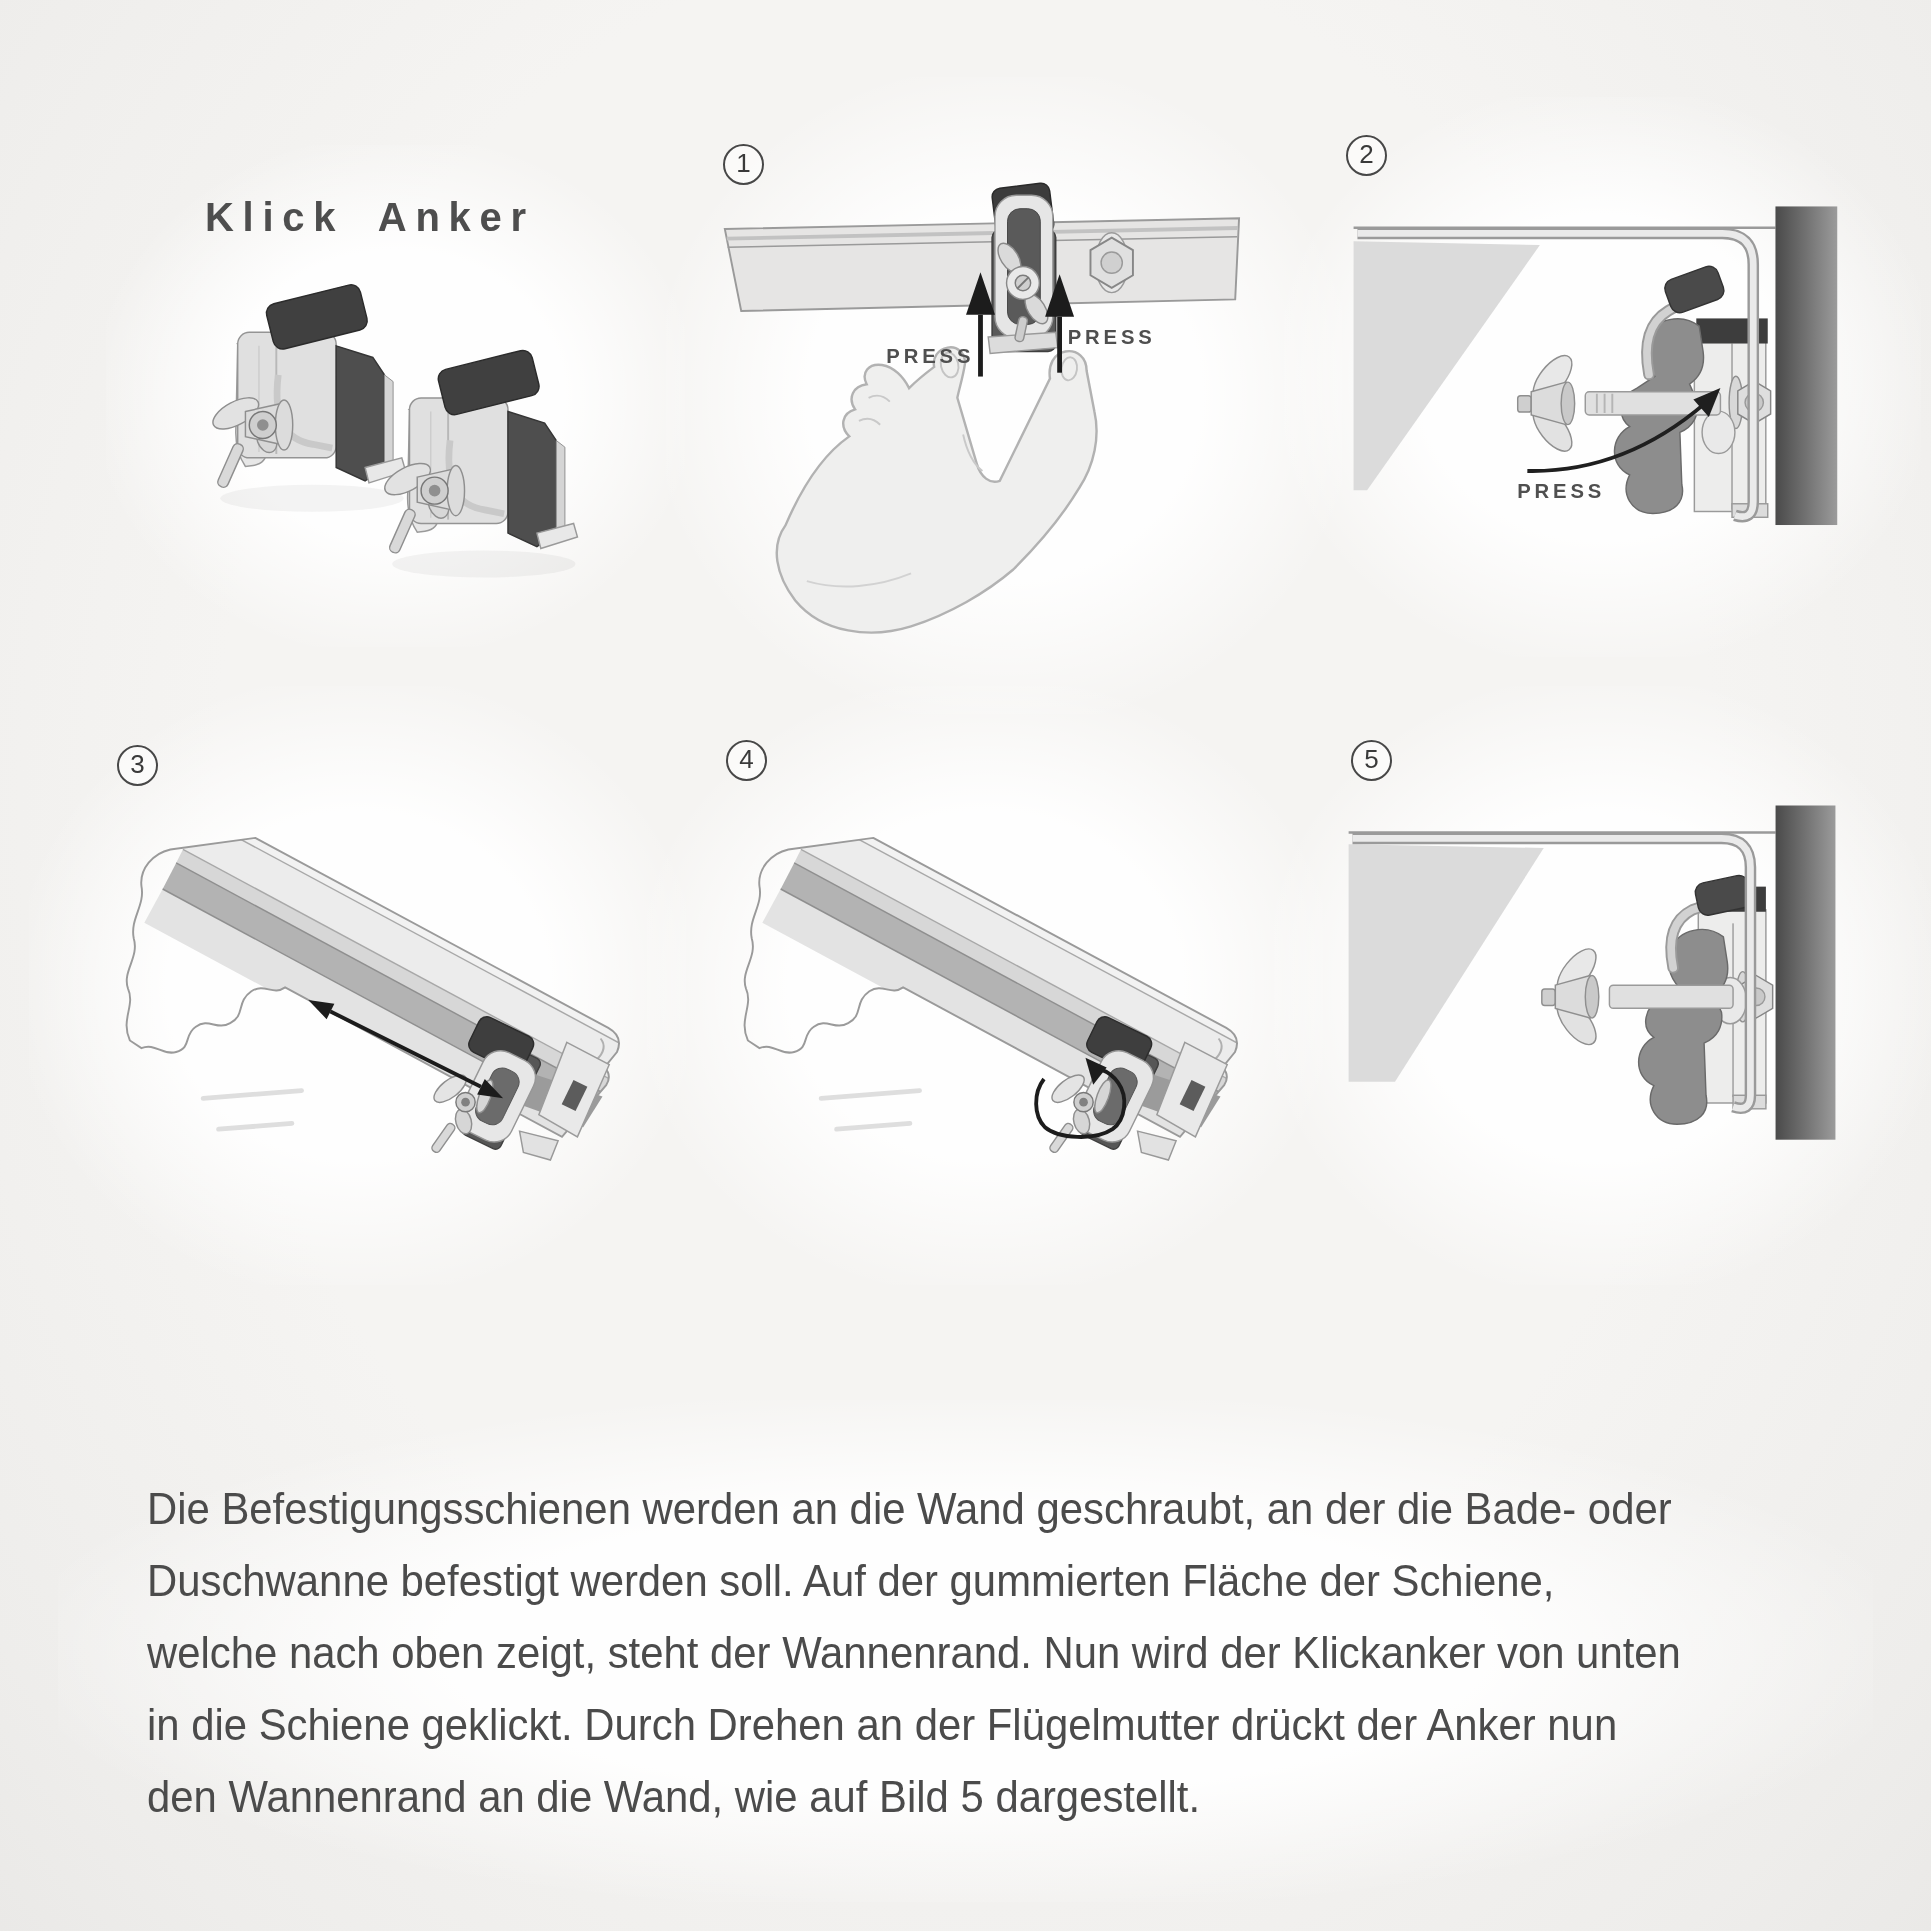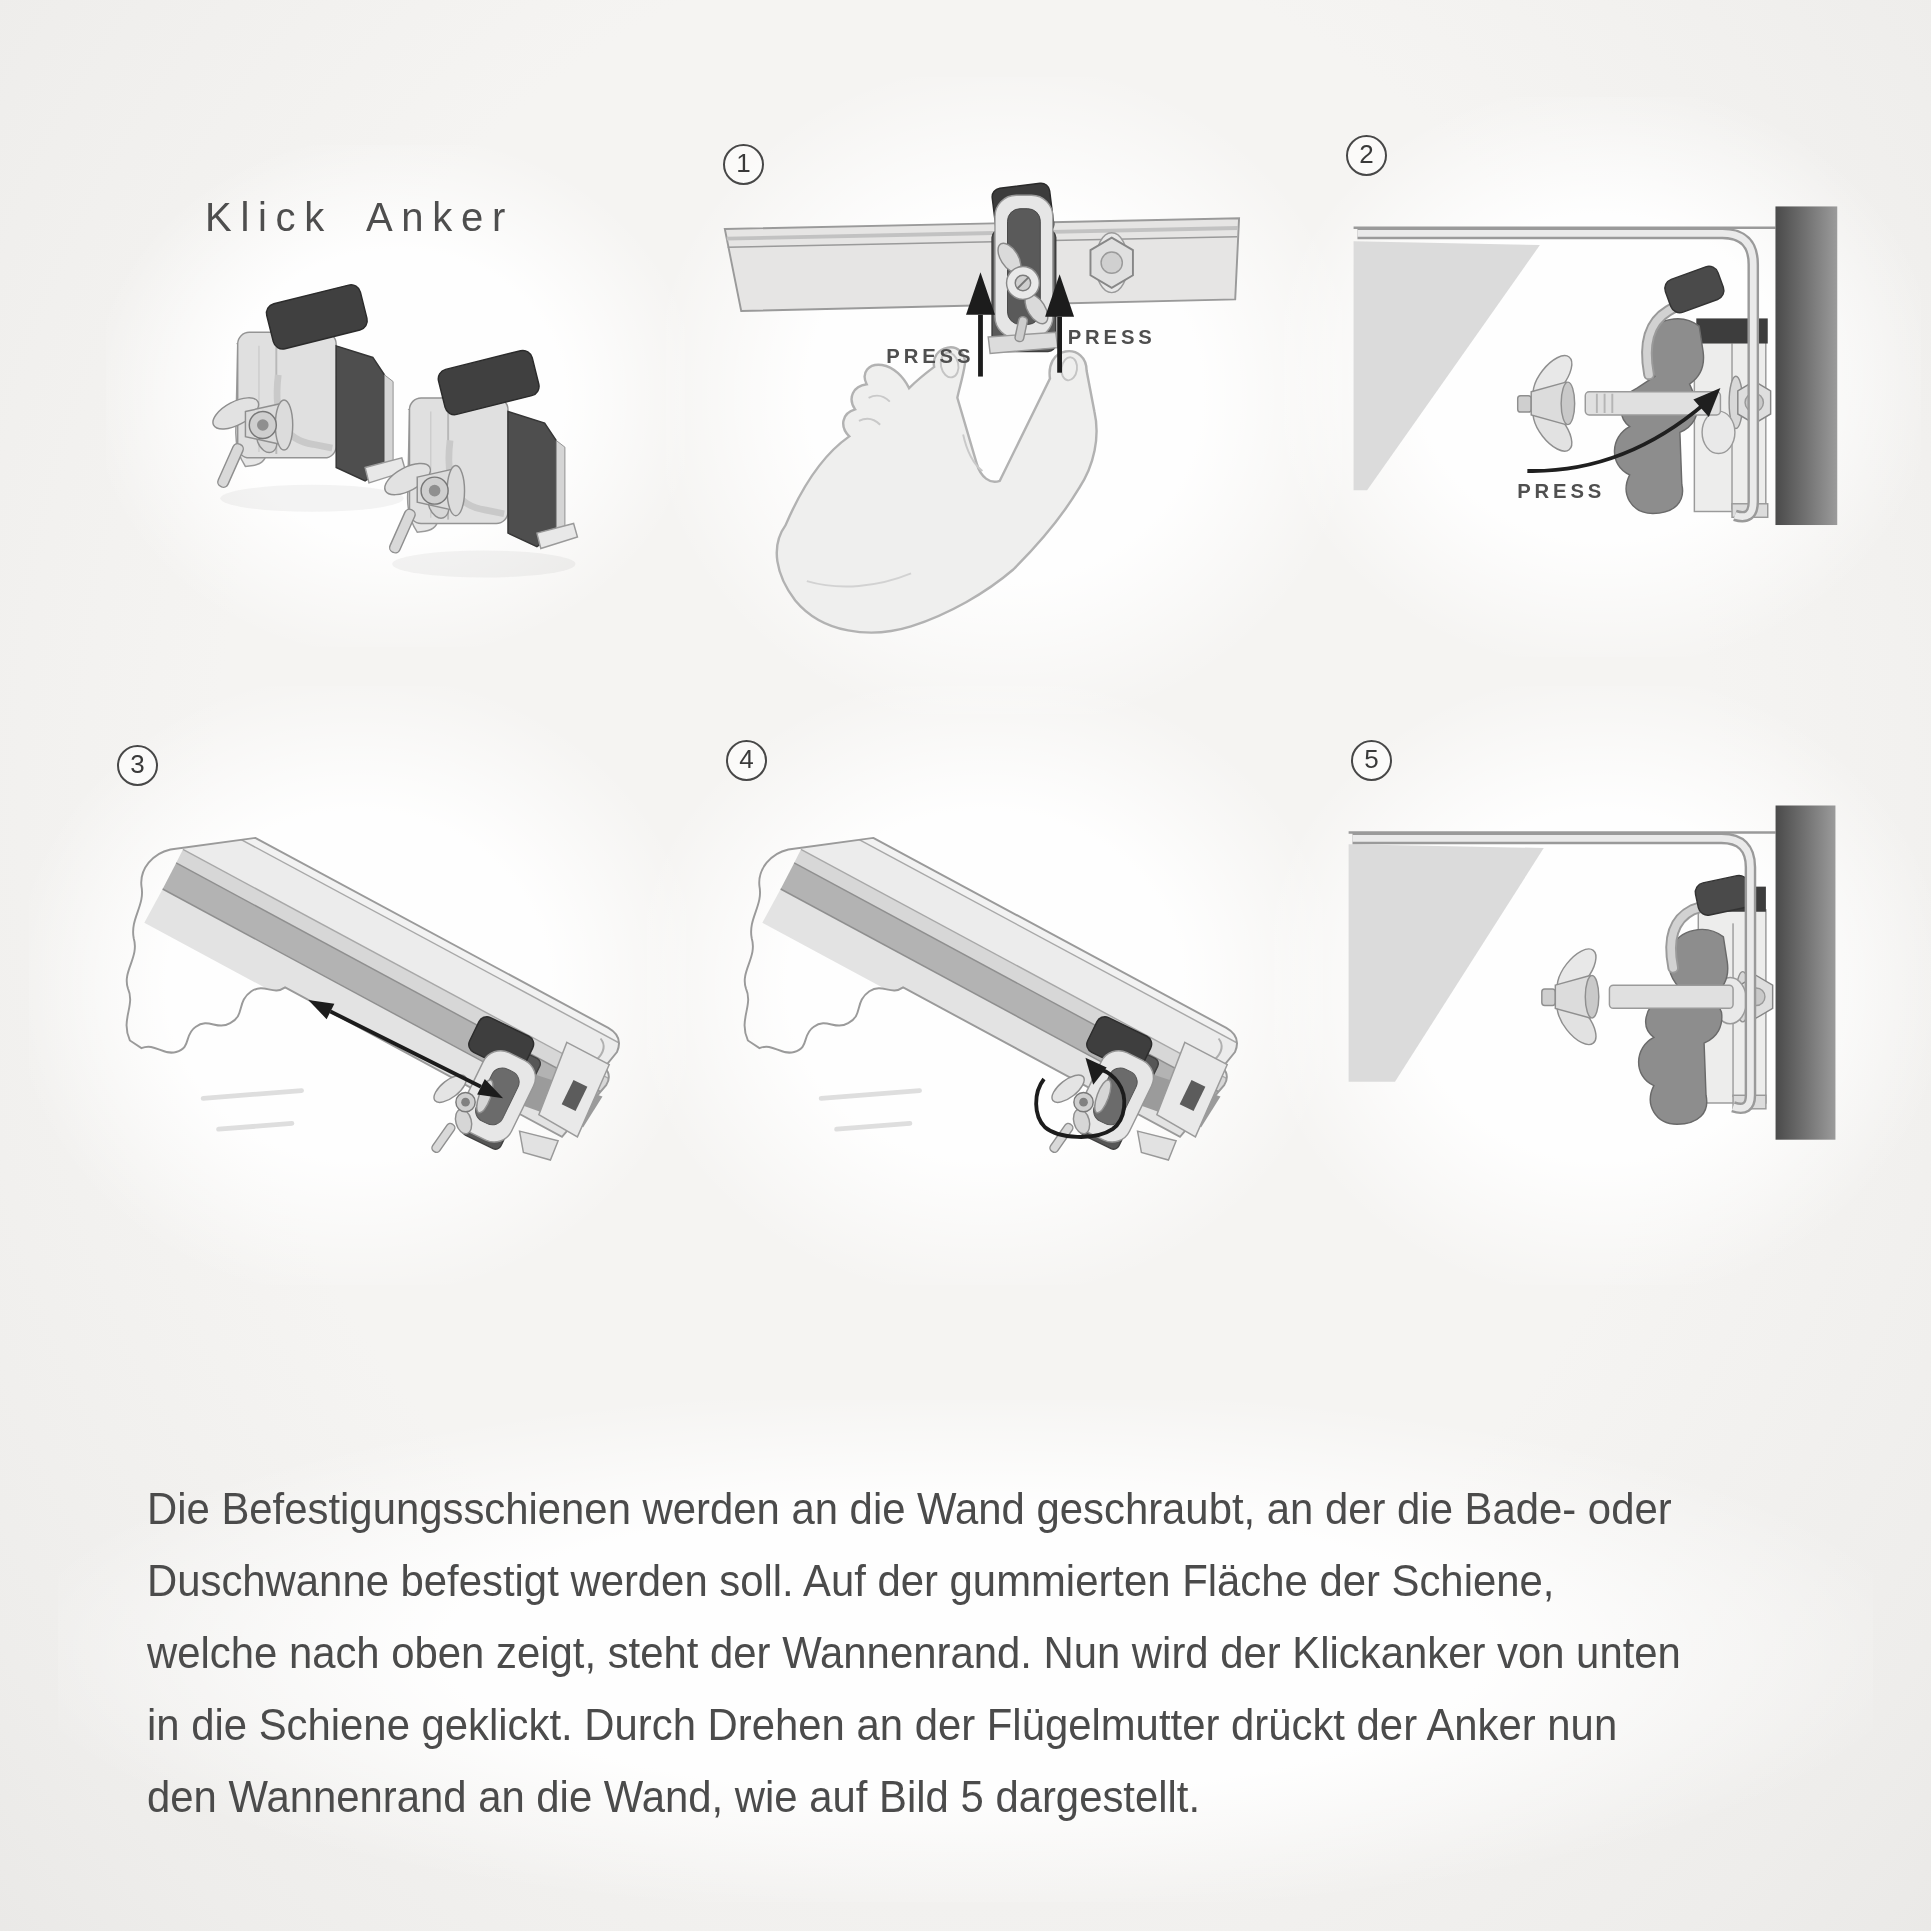--- a/index.html
+++ b/index.html
@@ -4,21 +4,21 @@
 <style>
   html,body{margin:0;padding:0;background:#e8e7e6;}
   #canvas{
     position:relative;width:1931px;height:1931px;overflow:hidden;
     background:radial-gradient(ellipse at 50% 42%, #f5f4f2 55%, #eeedeb 88%, #eae9e7 100%);
     font-family:"Liberation Sans", sans-serif;
   }
   .glow{position:absolute;background:radial-gradient(ellipse at center, rgba(255,255,255,.95) 40%, rgba(255,255,255,0) 75%);pointer-events:none;}
   .page-title{
     position:absolute;left:205px;top:195px;
-    font-size:40px;font-weight:normal;letter-spacing:8.7px;word-spacing:15.4px;color:#4e4e4e;white-space:nowrap;
+    font-size:40px;font-weight:bold;letter-spacing:8.7px;word-spacing:15.4px;color:#4e4e4e;white-space:nowrap;
   }
   .badge{
     position:absolute;width:41px;height:41px;box-sizing:border-box;
     border:2.9px solid #474747;border-radius:50%;
     color:#3a3a3a;font-size:26px;line-height:35px;text-align:center;
     background:rgba(255,255,255,0.55);
   }
   .fig{position:absolute;}
   .fig svg{display:block;width:100%;height:100%;}
   svg text{font-family:"Liberation Sans",sans-serif;}

